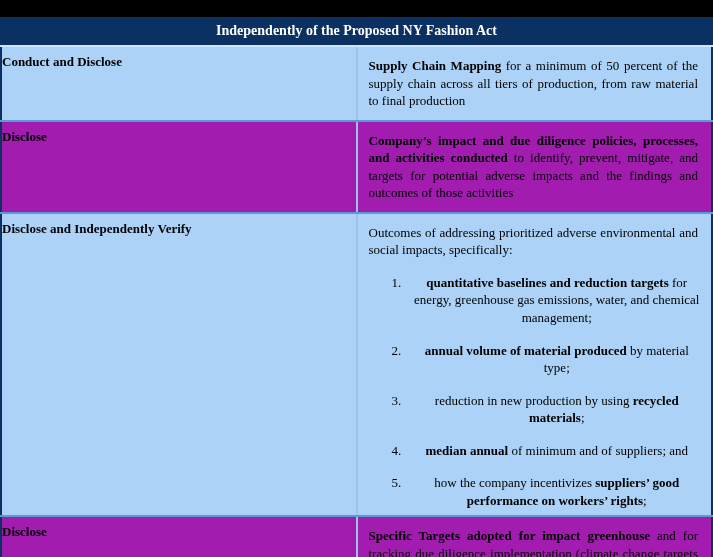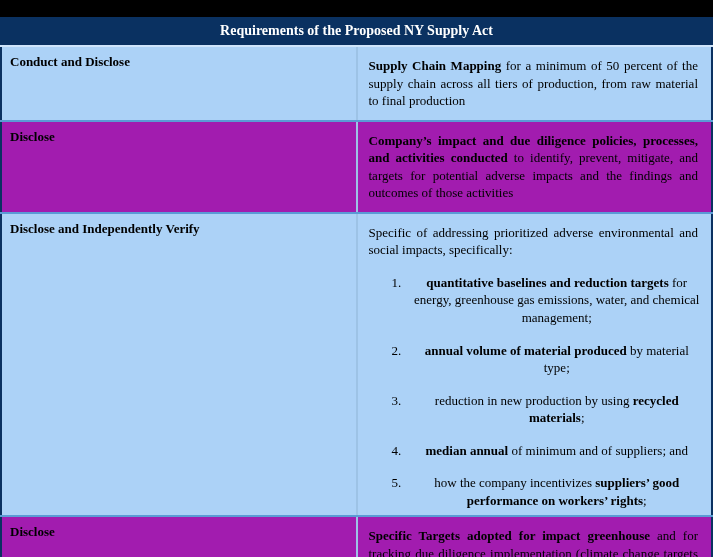--- a/index.html
+++ b/index.html
@@ -19,21 +19,21 @@
     border-right:2px solid var(--header-bg,#0A3161);
     border-bottom:2px solid #CFE5FB;
   }
   td {
     vertical-align:top; background:#a21caf; color:var(--text,#000);
     font-size:13px; line-height:1.35;
     border-bottom:2px solid var(--row-border,#5B9BD5);
   }
   tr.shaded td { background:var(--shade,#ACD2F7); }
   td.label-cell {
-    width:170px; font-weight:bold; padding:6px 8px;
+    width:170px; font-weight:bold; padding:6px 0;
     border-left:2px solid var(--outer,#0A3161);
     border-right:2px solid var(--divider,#9DC3E6);
   }
   td.content-cell {
     padding:6px 9px 6px 7px;
     border-right:2px solid var(--outer,#0A3161);
   }
   tbody tr:nth-child(1) td { height:56px; }
   tbody tr:nth-child(2) td { height:70px; }
   tbody tr:nth-child(3) td { height:263px; }
@@ -45,40 +45,40 @@
   .item-text { flex:1;text-align:center; }
 </style>
 </head>
 <body>
 
 <div class="stage" style="--bar: #000000; --header-bg: #0A3161; --header-text: #FFFFFF; --shade: #ACD2F7; --row-border: #5B9BD5; --divider: #9DC3E6; --outer: #0A3161; --text: #000000;">
   <div class="bar"></div>
   <table class="req-table">
     <thead>
       <tr>
-        <th class="title-cell" colspan="2">Requirements of the Proposed NY Supply Act</th>
+        <th class="title-cell" colspan="2">Independently of the Proposed NY Fashion Act</th>
       </tr>
     </thead>
     <tbody>
         <tr class="shaded">
           <td class="label-cell">Conduct and Disclose</td>
           <td class="content-cell">
             <p class="para justify"><b>Supply Chain Mapping</b><span> for a minimum of 50 percent of the supply chain across all tiers of production, from raw material to final production</span></p>
           </td>
         </tr>
         <tr class="plain">
           <td class="label-cell">Disclose</td>
           <td class="content-cell">
             <p class="para justify"><b>Company’s impact and due diligence policies, processes, and activities conducted</b><span> to identify, prevent, mitigate, and targets for potential adverse impacts and the findings and outcomes of those activities</span></p>
           </td>
         </tr>
         <tr class="shaded">
           <td class="label-cell">Disclose and Independently Verify</td>
           <td class="content-cell">
-            <p class="para justify"><span>Specific of addressing prioritized adverse environmental and social impacts, specifically:</span></p>
+            <p class="para justify"><span>Outcomes of addressing prioritized adverse environmental and social impacts, specifically:</span></p>
             <div class="list-item">
               <span class="num">1.</span>
               <div class="item-text"><b>quantitative baselines and reduction targets</b><span> for energy, greenhouse gas emissions, water, and chemical management;</span></div>
             </div>
             <div class="list-item">
               <span class="num">2.</span>
               <div class="item-text"><b>annual volume of material produced</b><span> by material type;</span></div>
             </div>
             <div class="list-item">
               <span class="num">3.</span>

